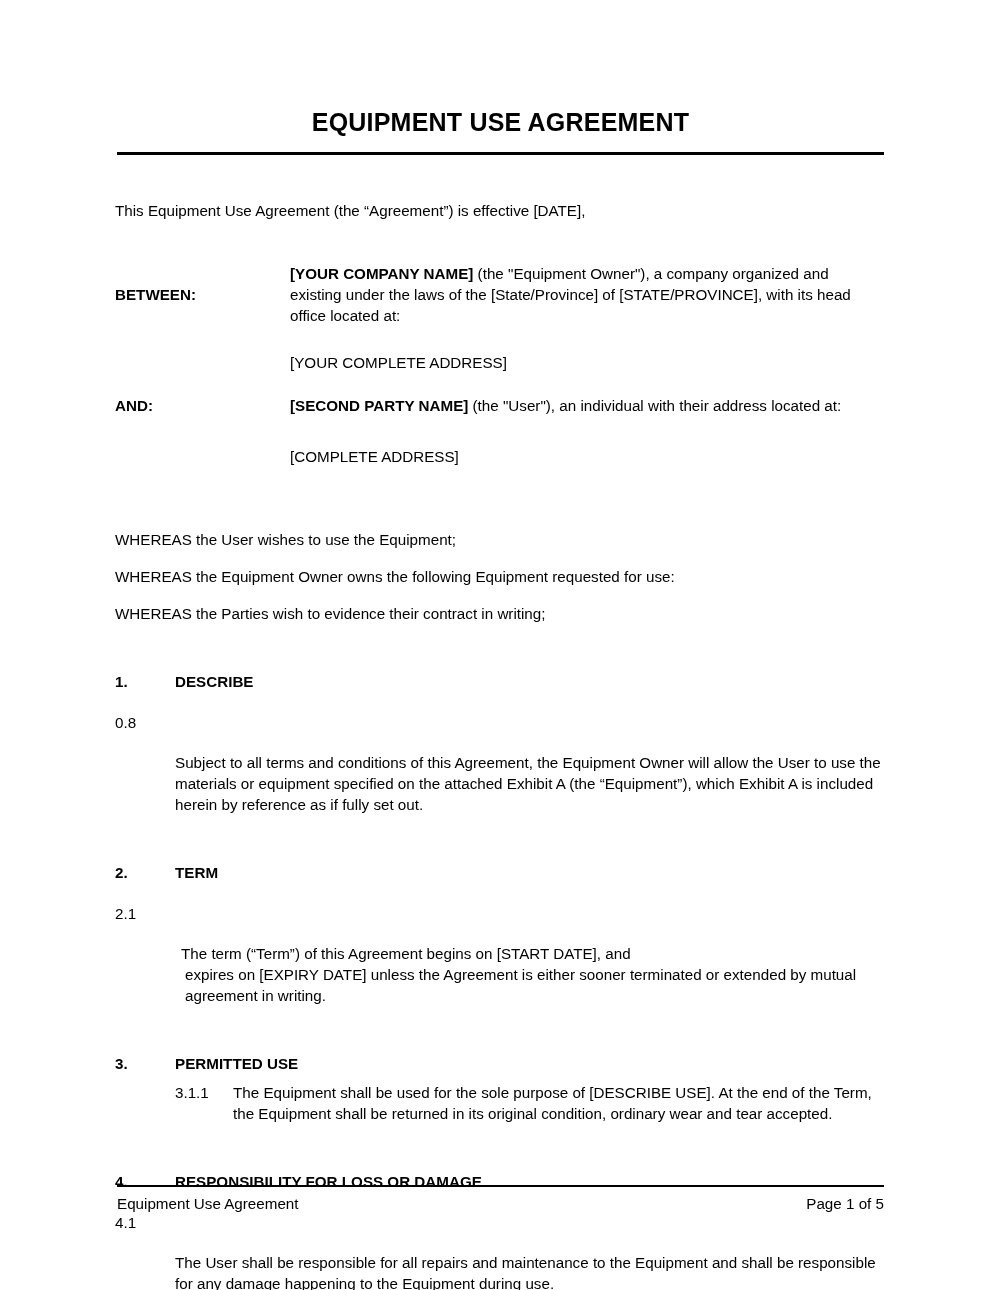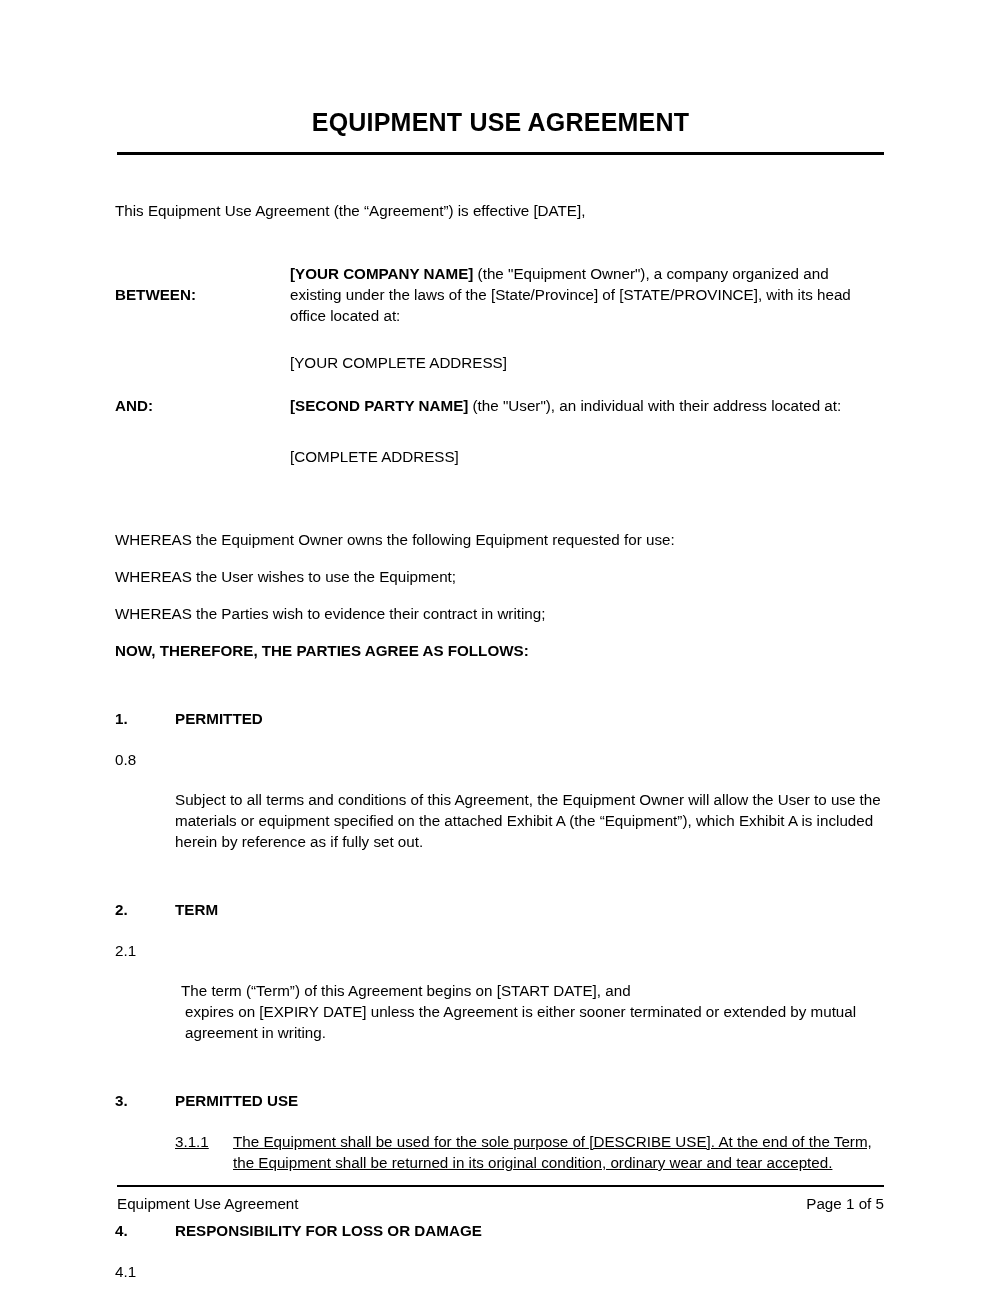--- a/index.html
+++ b/index.html
@@ -134,23 +134,22 @@
 
   
   .clause.indent-2 .clause-num { width: 63px; flex: 0 0 63px; }
   .clause.indent-2 .clause-text { padding-left: 3px; }
   .clause.indent-2 .clause-text .cont { padding-left: 4px; display:block; }
 
   
   .subclause {
     display: flex;
     align-items: flex-start;
-    margin-top: 20px;
+    margin-top: 8px;
     padding-left: 60px;
-    text-decoration: underline;
   }
   .subclause-num {
     width: 58px;
     flex: 0 0 58px;
   }
   .subclause-text {
     flex: 1 1 auto;
     max-width: 649px;
   }
 
@@ -210,30 +209,29 @@
           <p><span class="bold">[SECOND PARTY NAME]</span><span> (the "User"), an individual with their address located at:</span></p>
         </div>
       </div>
 
       <div class="gap-30"></div>
 
       <div class="addr-line">[COMPLETE ADDRESS]</div>
     </div>
 
     <div class="recitals">
+      <p>WHEREAS the User wishes to use the Equipment;</p>
       <p>WHEREAS the Equipment Owner owns the following Equipment requested for use:</p>
-      <p>WHEREAS the User wishes to use the Equipment;</p>
       <p>WHEREAS the Parties wish to evidence their contract in writing;</p>
-      <p class="bold last">NOW, THEREFORE, THE PARTIES AGREE AS FOLLOWS:</p>
     </div>
 
     <div class="section">
       <div class="sec-head">
         <div class="sec-num">1.</div>
-        <div class="sec-title">PERMITTED</div>
+        <div class="sec-title">DESCRIBE</div>
       </div>
       <div class="clause">
         <div class="clause-num">0.8</div>
         <div class="clause-text">Subject to all terms and conditions of this Agreement, the Equipment Owner will allow the User to use the materials or equipment specified on the attached Exhibit A (the “Equipment”), which Exhibit A is included herein by reference as if fully set out.</div>
       </div>
     </div>
 
     <div class="section">
       <div class="sec-head">
         <div class="sec-num">2.</div>

